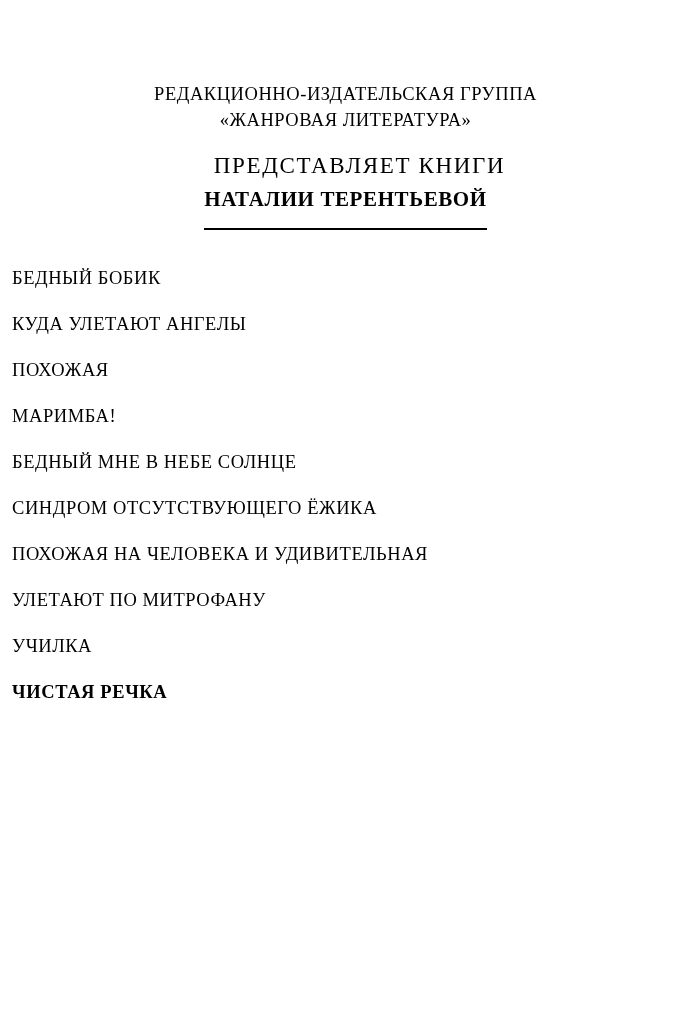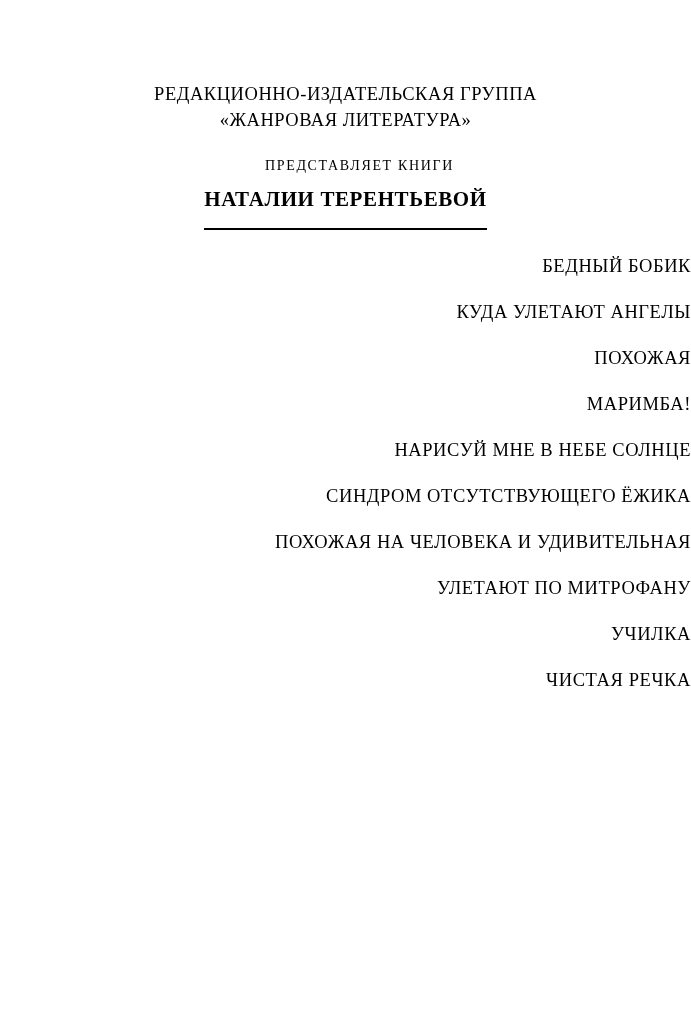--- a/index.html
+++ b/index.html
@@ -41,21 +41,21 @@
     font-weight: normal;
     white-space: nowrap;
   }
 
   .pub-line.line-2 {
     letter-spacing: 0.5px;
   }
 
   .presents-line {
     display: block;
-    font-size: 14px;
+    font-size: 23px;
     line-height: 26px;
     letter-spacing: 1.65px;
     margin-top: 20px;
     white-space: nowrap;
     margin-left: 28px;
   }
 
   
   .author-name {
     position: absolute;
@@ -86,37 +86,37 @@
     background: #000000;
     vertical-align: top;
   }
 
   
   .titles-list {
     position: absolute;
     left: 0;
     right: 0;
     top: 253px;
-    text-align: right;
+    text-align: left;
     list-style: none;
-    margin: 0;
+    margin: 12px;
     padding: 0;
   }
 
   .title-item {
     display: block;
     font-size: 18.5px;
     line-height: 26px;
     letter-spacing: 0.55px;
     height: 46px;
     white-space: nowrap;
   }
 
   .title-item.is-current {
-    font-weight: normal;
+    font-weight: bold;
     letter-spacing: 0.6px;
   }
 </style>
 </head>
 <body>
 
 <div class="page">
 
   <div class="publisher-block">
     <span class="pub-line line-1">РЕДАКЦИОННО-ИЗДАТЕЛЬСКАЯ ГРУППА</span>
@@ -128,21 +128,21 @@
 
   <div class="divider-wrap">
     <span class="divider-rule"></span>
   </div>
 
   <ul class="titles-list">
       <li class="title-item">БЕДНЫЙ БОБИК</li>
       <li class="title-item">КУДА УЛЕТАЮТ АНГЕЛЫ</li>
       <li class="title-item">ПОХОЖАЯ</li>
       <li class="title-item">МАРИМБА!</li>
-      <li class="title-item">НАРИСУЙ МНЕ В НЕБЕ СОЛНЦЕ</li>
+      <li class="title-item">БЕДНЫЙ МНЕ В НЕБЕ СОЛНЦЕ</li>
       <li class="title-item">СИНДРОМ ОТСУТСТВУЮЩЕГО ЁЖИКА</li>
       <li class="title-item">ПОХОЖАЯ НА ЧЕЛОВЕКА И УДИВИТЕЛЬНАЯ</li>
       <li class="title-item">УЛЕТАЮТ ПО МИТРОФАНУ</li>
       <li class="title-item">УЧИЛКА</li>
       <li class="title-item is-current">ЧИСТАЯ РЕЧКА</li>
     </ul>
 
 </div>
 
 </body></html>

